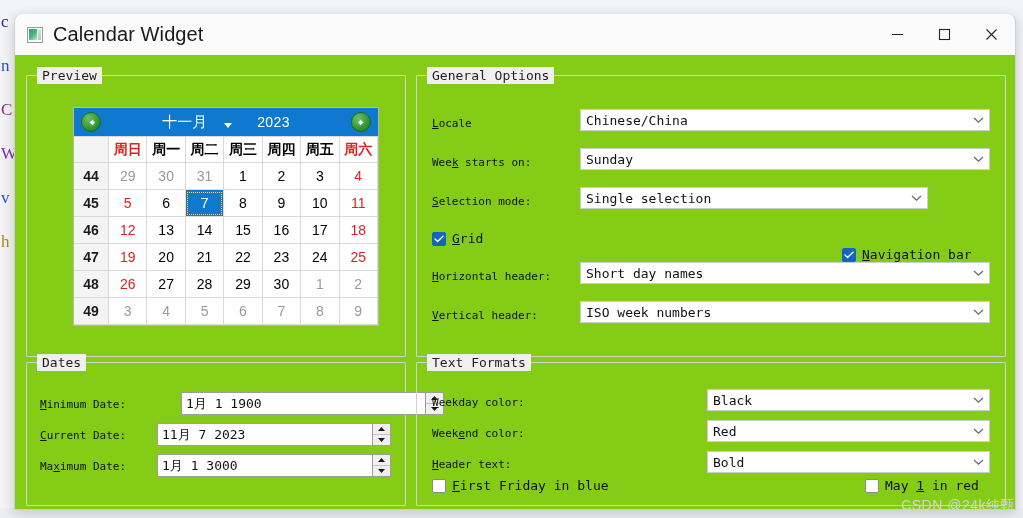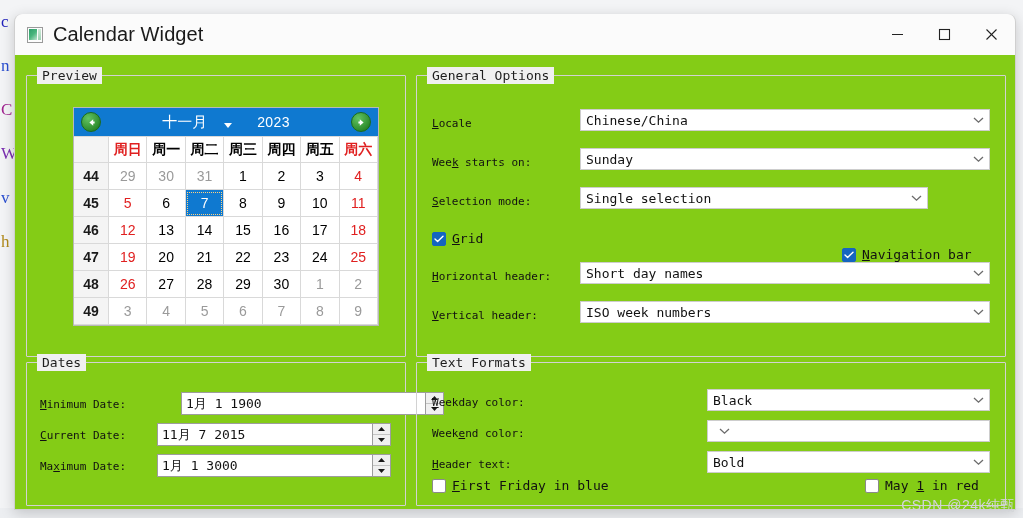--- a/index.html
+++ b/index.html
@@ -286,21 +286,21 @@
             <svg width="9" height="6" viewBox="0 0 9 6">
                 <path d="M4.5 5 L1 1 L8 1 Z" fill="#1a1a1a"></path>
               </svg>
             </div>
         </div>
       </div>
 
       <div class="lbl" style="left:13px;top:65px;">
         <u>C</u>urrent&nbsp;Date:</div>
       <div class="spin" style="left:130px;top:60px;width:234px;">
-        <div class="fld">11月 7 2015</div>
+        <div class="fld">11月 7 2023</div>
         <div class="btns">
           <div>
             <svg width="9" height="6" viewBox="0 0 9 6">
                 <path d="M4.5 1 L8 5 L1 5 Z" fill="#1a1a1a"></path>
               </svg>
             </div>
           <div>
             <svg width="9" height="6" viewBox="0 0 9 6">
                 <path d="M4.5 5 L1 1 L8 1 Z" fill="#1a1a1a"></path>
               </svg>
@@ -407,20 +407,21 @@
         <span class="val">Black</span>
         <span class="chev">
           <svg width="11" height="8" viewBox="0 0 11 8">
               <path d="M1 2 L5.5 6.2 L10 2" fill="none" stroke="#6b6b6b" stroke-width="1.3"></path>
             </svg>
           </span>
       </div>
 
       <div class="lbl" style="left:15px;top:63px;">Week<u>e</u>nd&nbsp;color:</div>
       <div class="combo" style="left:290px;top:57px;width:283px;">
+        <span class="val">Red</span>
         <span class="chev">
           <svg width="11" height="8" viewBox="0 0 11 8">
               <path d="M1 2 L5.5 6.2 L10 2" fill="none" stroke="#6b6b6b" stroke-width="1.3"></path>
             </svg>
           </span>
       </div>
 
       <div class="lbl" style="left:15px;top:94px;"><u>H</u>eader&nbsp;text:</div>
       <div class="combo" style="left:290px;top:88px;width:283px;">
         <span class="val">Bold</span>

